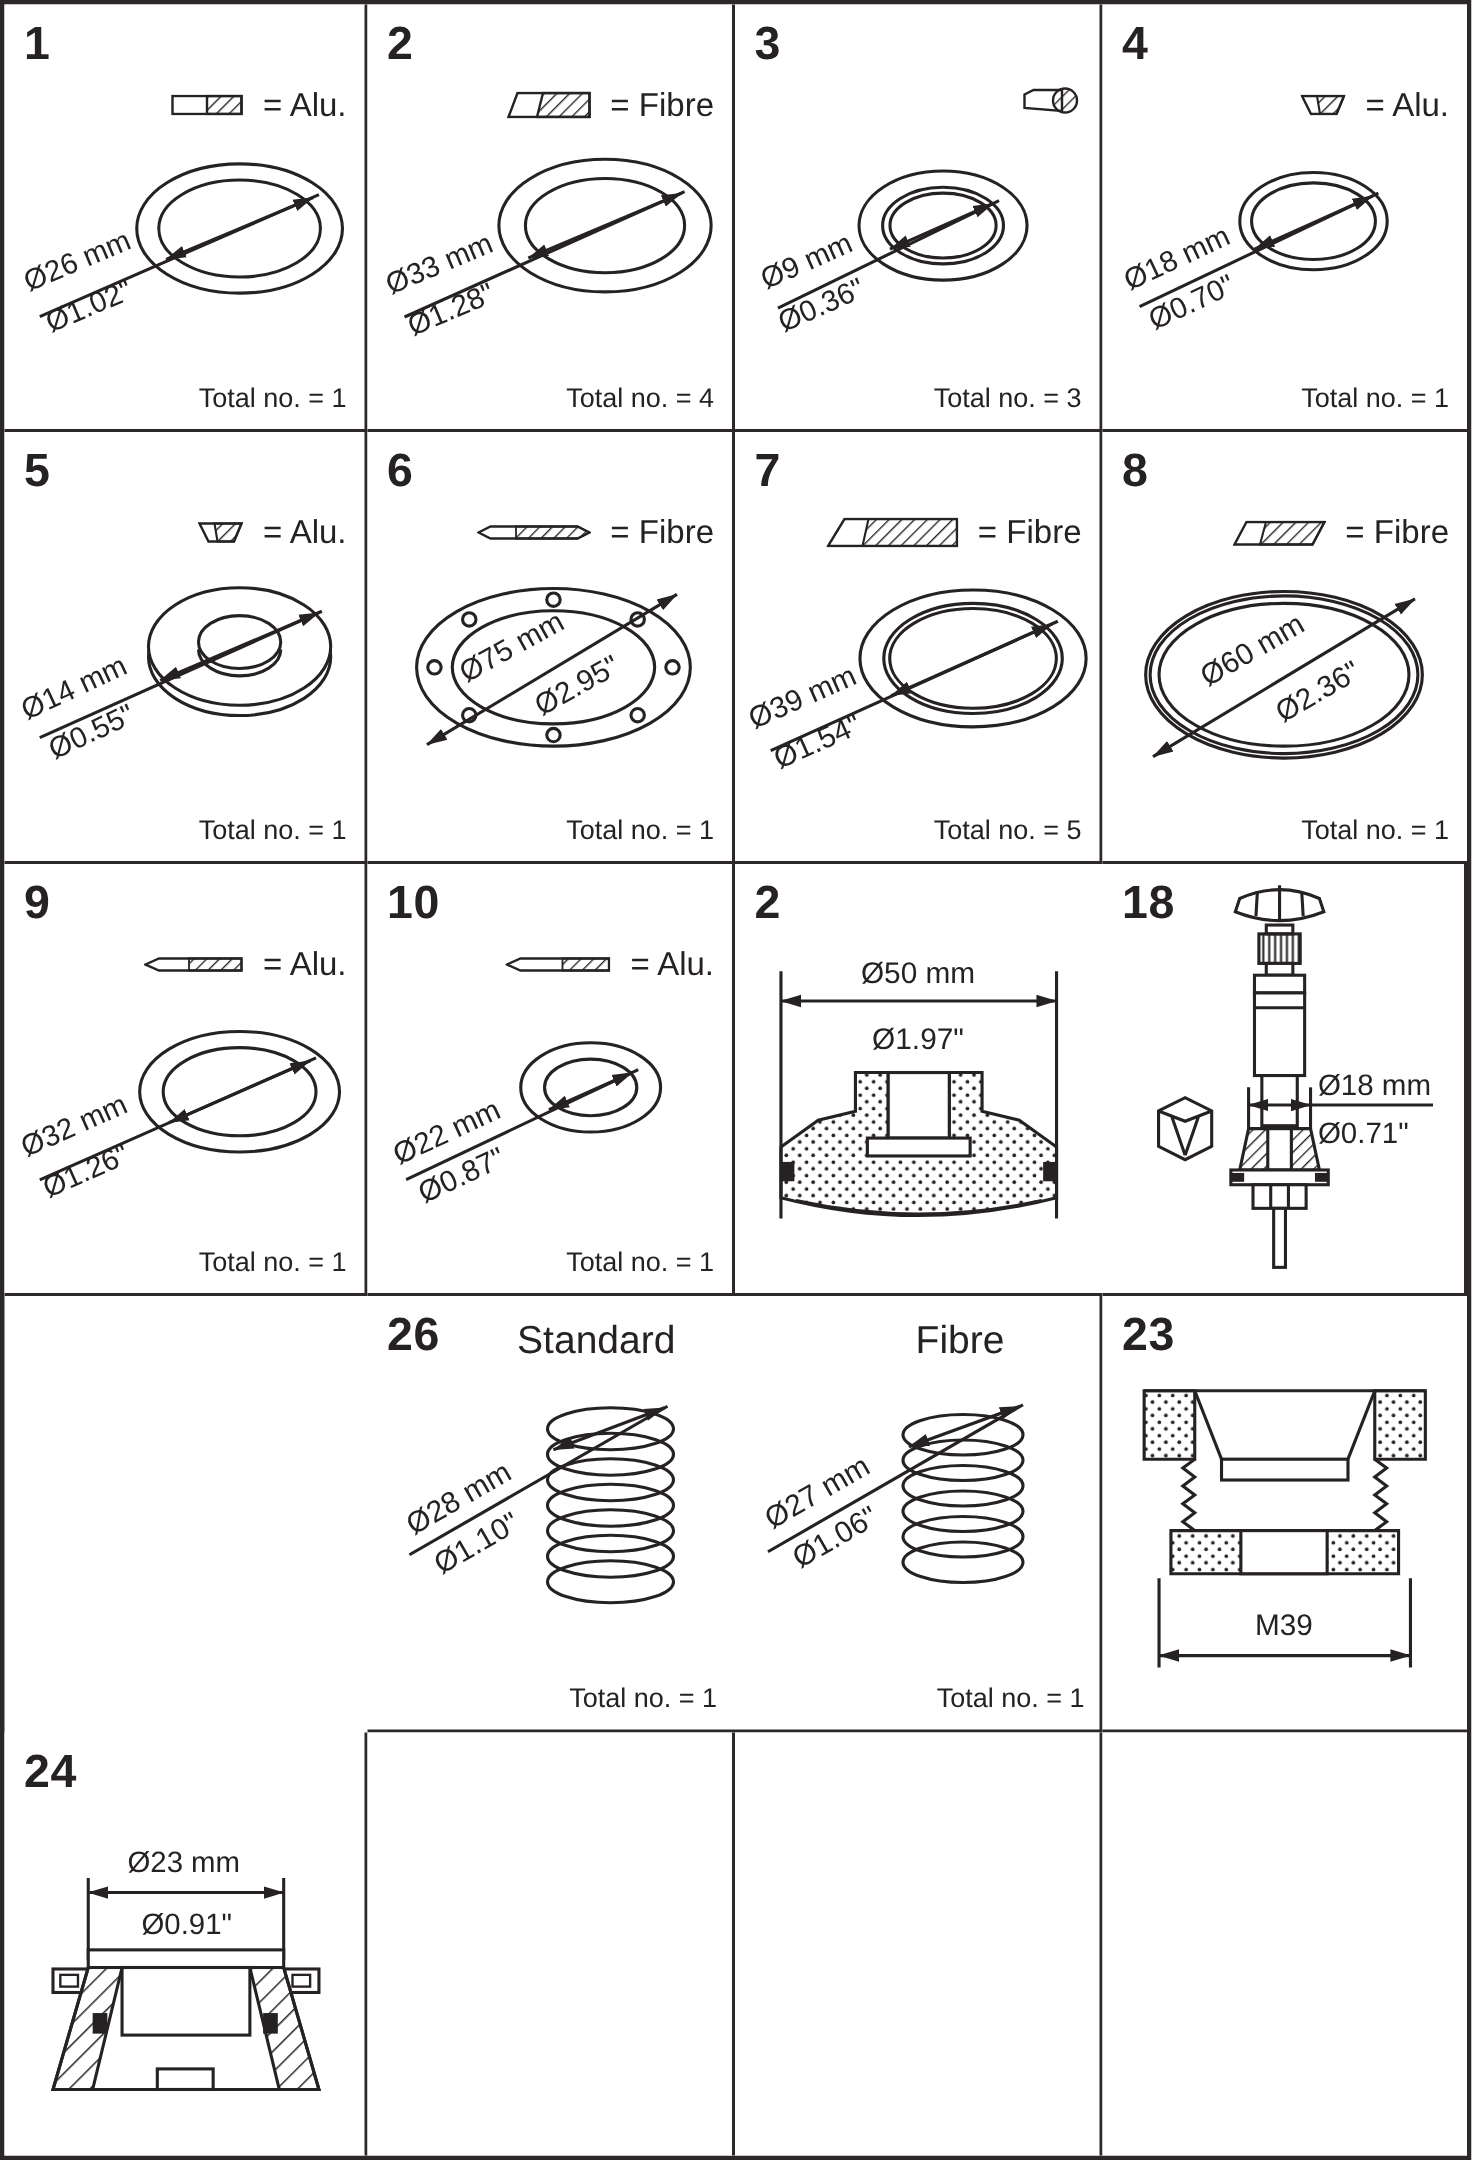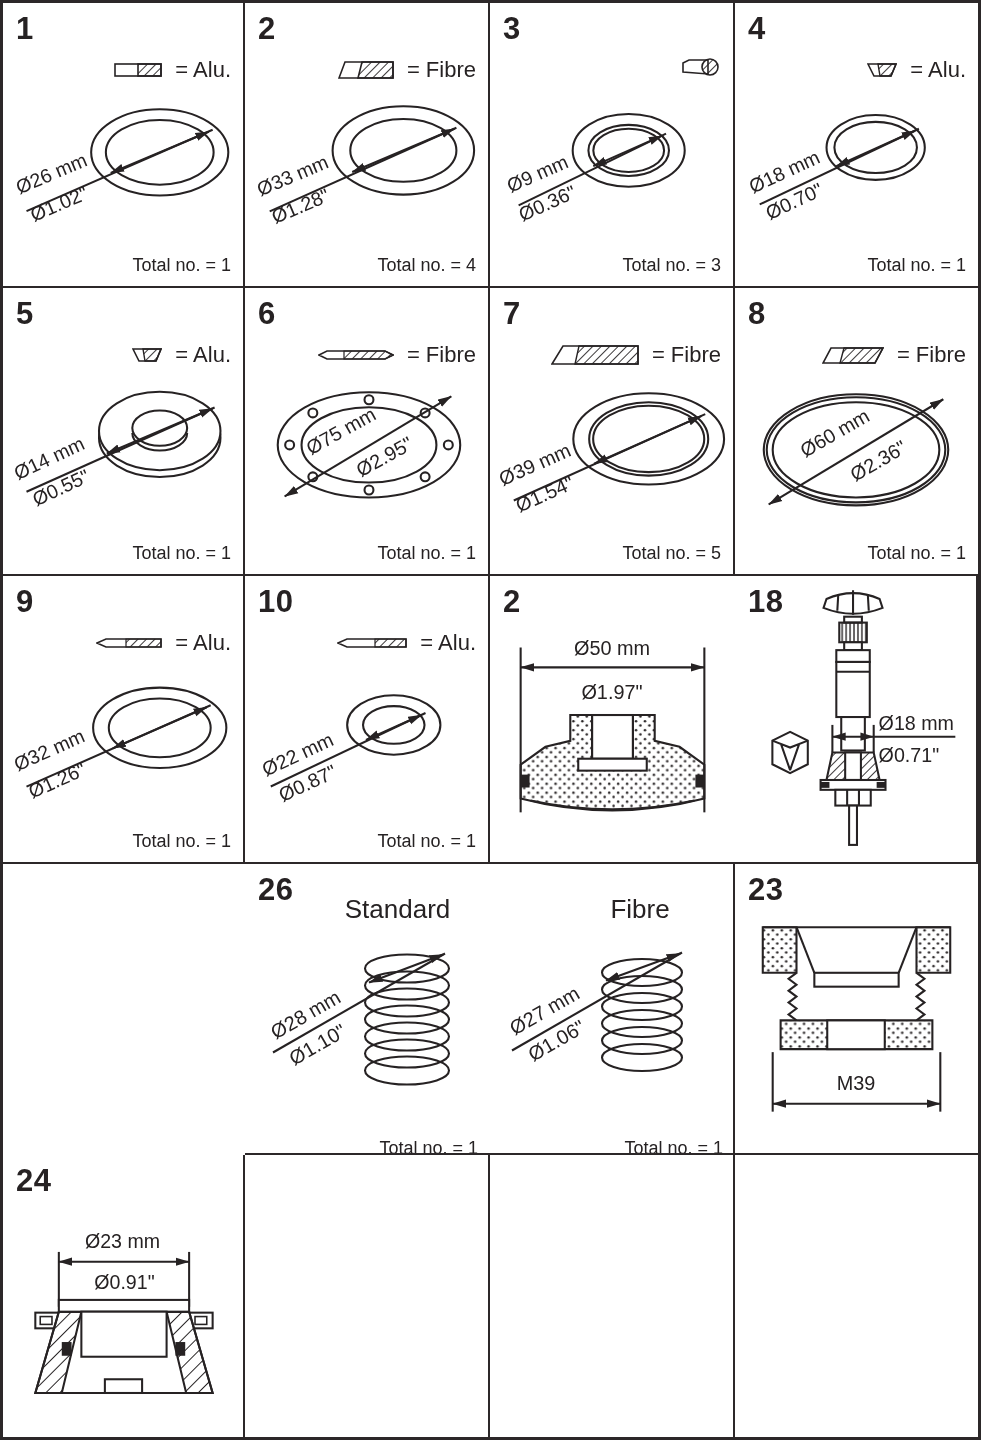--- a/index.html
+++ b/index.html
@@ -14,21 +14,21 @@
   .cell{position:relative;border-right:2px solid #2c2829;border-bottom:2px solid #2c2829;overflow:hidden;background:#fff;}
   .cell.last-col{border-right:none;}
   .cell.last-row{border-bottom:none;}
   .span2{grid-column:2 / span 2;}
   .num{position:absolute;top:8px;left:13px;font-size:31px;font-weight:700;letter-spacing:.5px;z-index:3;}
   .legend{position:absolute;top:54px;right:12px;display:flex;align-items:center;gap:13px;z-index:3;}
   .legend svg{display:block;}
   .ltext{font-size:22px;white-space:nowrap;}
   .draw{position:absolute;left:0;top:0;width:100%;height:100%;z-index:1;}
   .total{position:absolute;bottom:10px;right:12px;font-size:18px;white-space:nowrap;z-index:3;}
-  .half{position:absolute;top:16px;width:245px;height:100%;}
+  .half{position:absolute;top:0;width:245px;height:100%;}
   .half.left{left:0;} .half.right{left:245px;}
   .spring-title{position:absolute;top:14px;left:0;width:100%;text-align:center;font-size:26px;box-sizing:border-box;}
   .half.left .spring-title{padding-left:60px;}
   .half.right .spring-title{padding-left:55px;}
   svg text{font-size:20px;fill:#262223;}
   .stroke{stroke:#262223;fill:none;stroke-width:2.1;}
   .strokew{stroke:#262223;fill:#fff;stroke-width:2.1;}
   .thin{stroke-width:1.6;}
 </style>
 </head>

